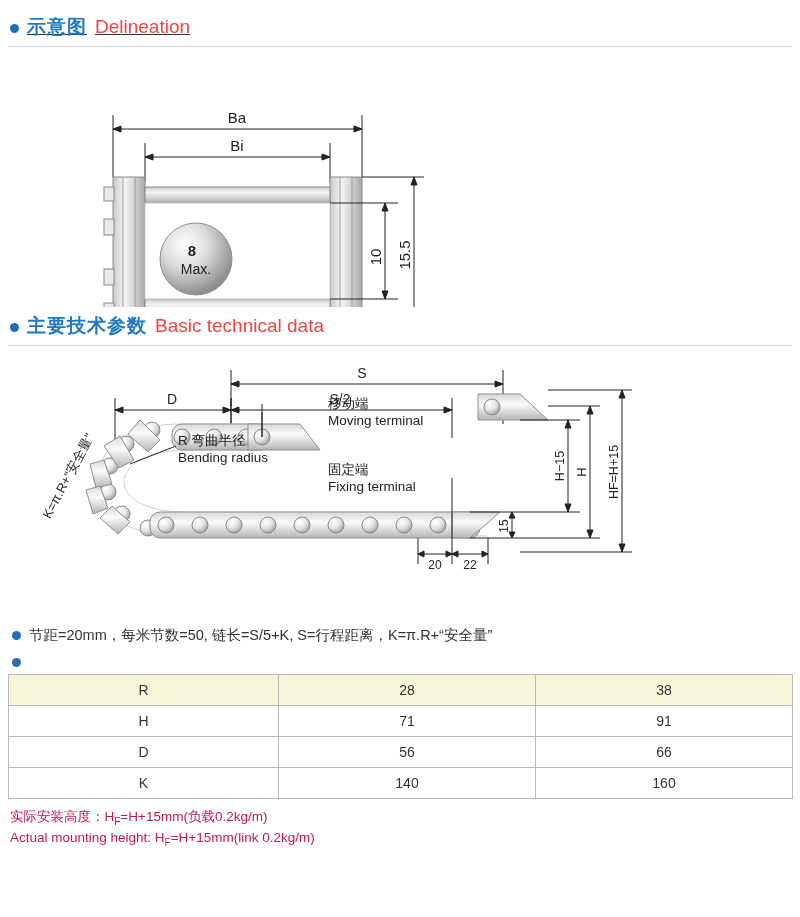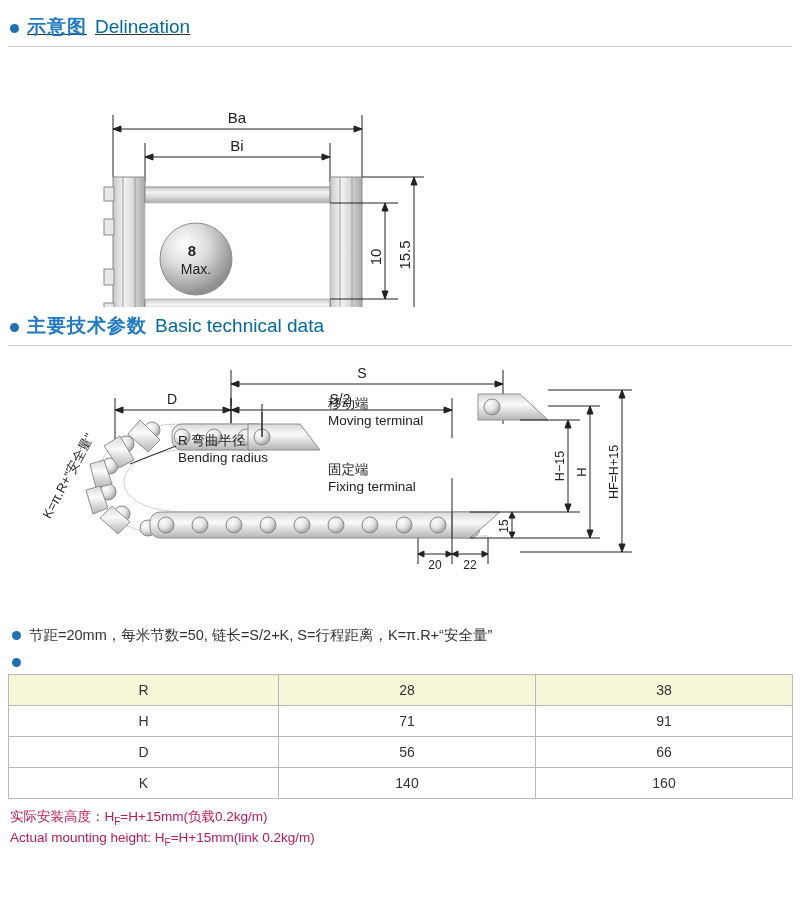--- a/index.html
+++ b/index.html
@@ -30,21 +30,21 @@
     top: 1px;
   }
   .head-cn {
     font-size: 19px;
     font-weight: bold;
     color: #2079c2;
     letter-spacing: 1px;
   }
   .head-en {
     font-size: 19px;
-    color: #0369a1;
+    color: #ef4444;
     font-weight: normal;
   }
   .hr {
     height: 1px;
     background: #cfcfcf;
     margin: 0 8px;
   }
 
   
   .fig1 { position: relative; height: 260px; }
@@ -346,21 +346,21 @@
         <path d="M622 44 L619 52 L625 52 Z" fill="#222"></path>
         <path d="M622 206 L619 198 L625 198 Z" fill="#222"></path>
       </g>
       <text x="618" y="126" font-size="12.5" text-anchor="middle" transform="rotate(-90 618 126)">HF=H+15</text>
     </svg>
   </div>
 
   <div class="notes">
     <div class="note-row">
       <span class="bullet-dot"></span>
-      <span class="note-text">节距=20mm，每米节数=50, 链长=S/2+K, S=行程距离，K=π.R+“安全量”</span>
+      <span class="note-text">节距=20mm，每米节数=50, 链长=S/5+K, S=行程距离，K=π.R+“安全量”</span>
     </div>
     <div class="note-row">
       <span class="bullet-dot"></span>
     </div>
   </div>
 
   <table class="specs">
     <colgroup>
         <col class="c1">
         <col class="c2">

